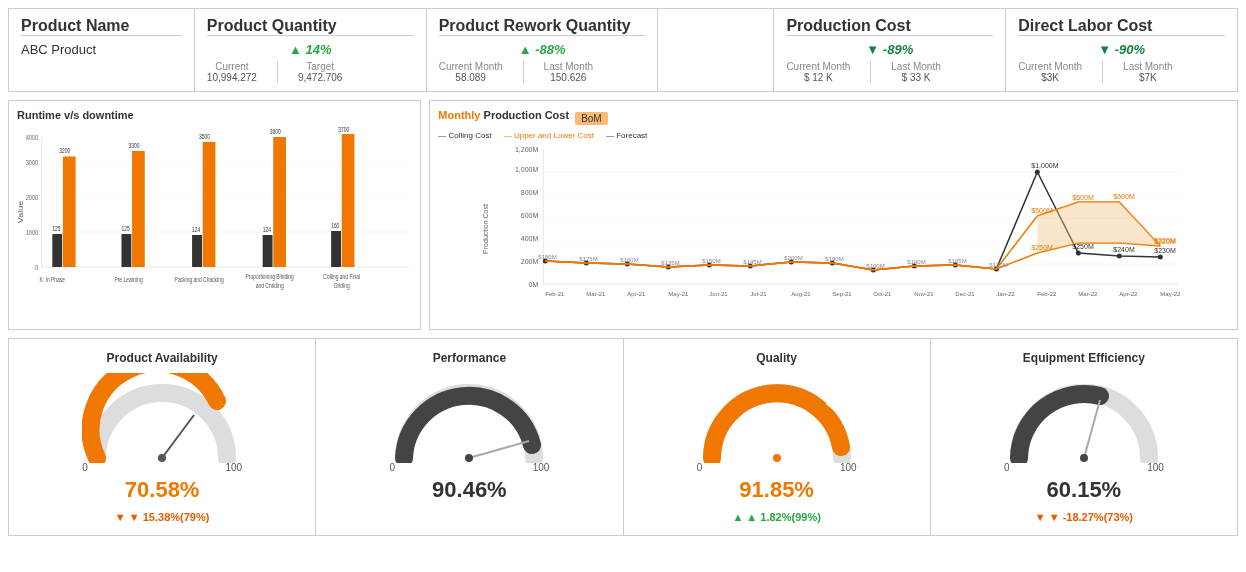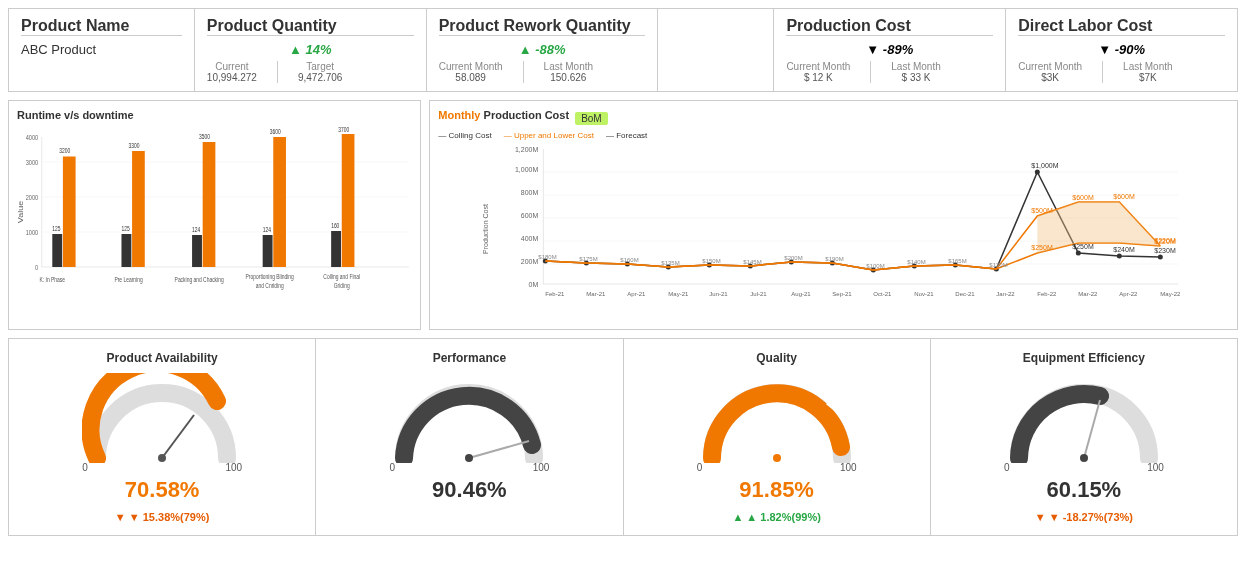--- a/index.html
+++ b/index.html
@@ -8,21 +8,21 @@
     .dashboard { width: 1246px; padding: 8px; }
 
     
     .kpi-row { display: flex; border: 1px solid #ccc; margin-bottom: 8px; }
     .kpi-box { flex: 1; padding: 8px 12px; border-right: 1px solid #ccc; }
     .kpi-box:last-child { border-right: none; }
     .kpi-box .kpi-title { font-weight: bold; font-size: 16px; color: #333; border-bottom: 1px solid #ccc; margin-bottom: 6px; }
     .kpi-box .kpi-value { font-size: 13px; color: #333; }
     .kpi-badge { font-size: 13px; font-weight: bold; text-align: center; font-style: italic; }
     .kpi-badge.up { color: #28a745; }
-    .kpi-badge.down { color: #000000; }
+    .kpi-badge.down { color: #15803d; }
     .arrow-up::before { content: '▲'; }
     .arrow-down::before { content: '▼'; }
     .kpi-sub-row { display: flex; gap: 16px; font-size: 10px; color: #555; margin-top: 4px; }
     .kpi-sub-col { display: flex; flex-direction: column; align-items: center; }
     .kpi-sub-col span:first-child { color: #888; }
 
     
     .mid-row { display: flex; gap: 8px; margin-bottom: 8px; }
     .chart-panel { border: 1px solid #ccc; padding: 8px; }
     .chart-panel-left { flex: 1; }
@@ -40,21 +40,21 @@
     .gauge-percent.orange { color: #f07800; }
     .gauge-percent.dark { color: #333; }
     .gauge-change { font-size: 11px; font-weight: bold; margin-top: 8px; }
     .gauge-change.down { color: #e65c00; }
     .gauge-change.up { color: #28a745; }
 
     
     .bar-chart { width: 100%; height: 170px; }
 
     
-    .bom-tag { background: #bef264; padding: 1px 6px; font-size: 10px; border-radius: 2px; display: inline-block; }
+    .bom-tag { background: #fdba74; padding: 1px 6px; font-size: 10px; border-radius: 2px; display: inline-block; }
   </style>
 </head>
 <body>
 
 <div class="dashboard">
 
   <div class="kpi-row">
 
     <div class="kpi-box" style="flex:0.7;">
       <div class="kpi-title">Product Name</div>

